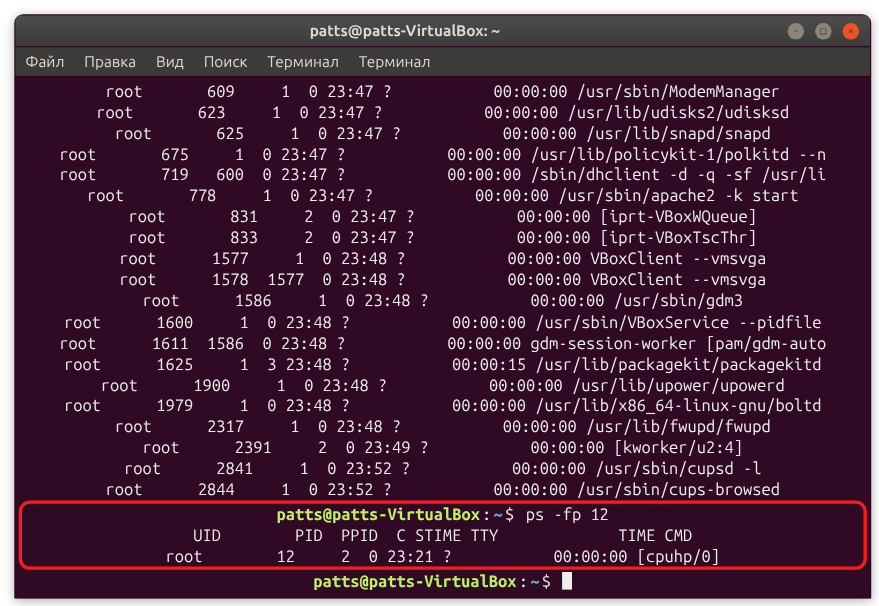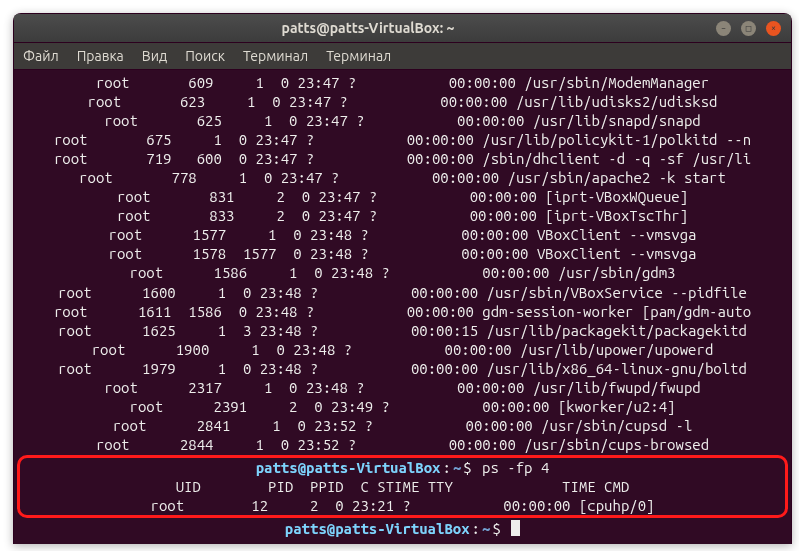--- a/index.html
+++ b/index.html
@@ -66,21 +66,21 @@
   .terminal {
     background: #300a24;
     color: #eeeeec;
     font-size: 15px;
     line-height: 1.27;
     padding: 2px 6px 6px 6px;
     white-space: pre;
     overflow: hidden;
     text-align: center;
   }
-  .prompt-user { color: #7dd3fc; font-weight: bold; }
+  .prompt-user { color: #bef264; font-weight: bold; }
   .prompt-path { color: #729fcf; font-weight: bold; }
   .prompt-sep { color: #eeeeec; }
   .cursor {
     display: inline-block;
     width: 9px;
     height: 16px;
     background: #eeeeec;
     vertical-align: text-bottom;
   }
   .highlight-box {
@@ -122,16 +122,16 @@
 root      1578  1577  0 23:48 ?           00:00:00 VBoxClient --vmsvga
 root      1586     1  0 23:48 ?           00:00:00 /usr/sbin/gdm3
 root      1600     1  0 23:48 ?           00:00:00 /usr/sbin/VBoxService --pidfile
 root      1611  1586  0 23:48 ?           00:00:00 gdm-session-worker [pam/gdm-auto
 root      1625     1  3 23:48 ?           00:00:15 /usr/lib/packagekit/packagekitd
 root      1900     1  0 23:48 ?           00:00:00 /usr/lib/upower/upowerd
 root      1979     1  0 23:48 ?           00:00:00 /usr/lib/x86_64-linux-gnu/boltd
 root      2317     1  0 23:48 ?           00:00:00 /usr/lib/fwupd/fwupd
 root      2391     2  0 23:49 ?           00:00:00 [kworker/u2:4]
 root      2841     1  0 23:52 ?           00:00:00 /usr/sbin/cupsd -l
-root      2844     1  0 23:52 ?           00:00:00 /usr/sbin/cups-browsed</div><div class="highlight-box"><span class="prompt-user">patts@patts-VirtualBox</span><span class="prompt-sep">:</span><span class="prompt-path">~</span><span class="prompt-sep">$</span> <span>ps -fp 4</span>
+root      2844     1  0 23:52 ?           00:00:00 /usr/sbin/cups-browsed</div><div class="highlight-box"><span class="prompt-user">patts@patts-VirtualBox</span><span class="prompt-sep">:</span><span class="prompt-path">~</span><span class="prompt-sep">$</span> <span>ps -fp 12</span>
 <span id="hdr-row">UID        PID  PPID  C STIME TTY             TIME CMD</span>
 <span id="res-row">root        12     2  0 23:21 ?           00:00:00 [cpuhp/0]</span></div><span class="prompt-user">patts@patts-VirtualBox</span><span class="prompt-sep">:</span><span class="prompt-path">~</span><span class="prompt-sep">$</span> <span class="cursor"></span></div>
 </div>
 
 </body></html>

